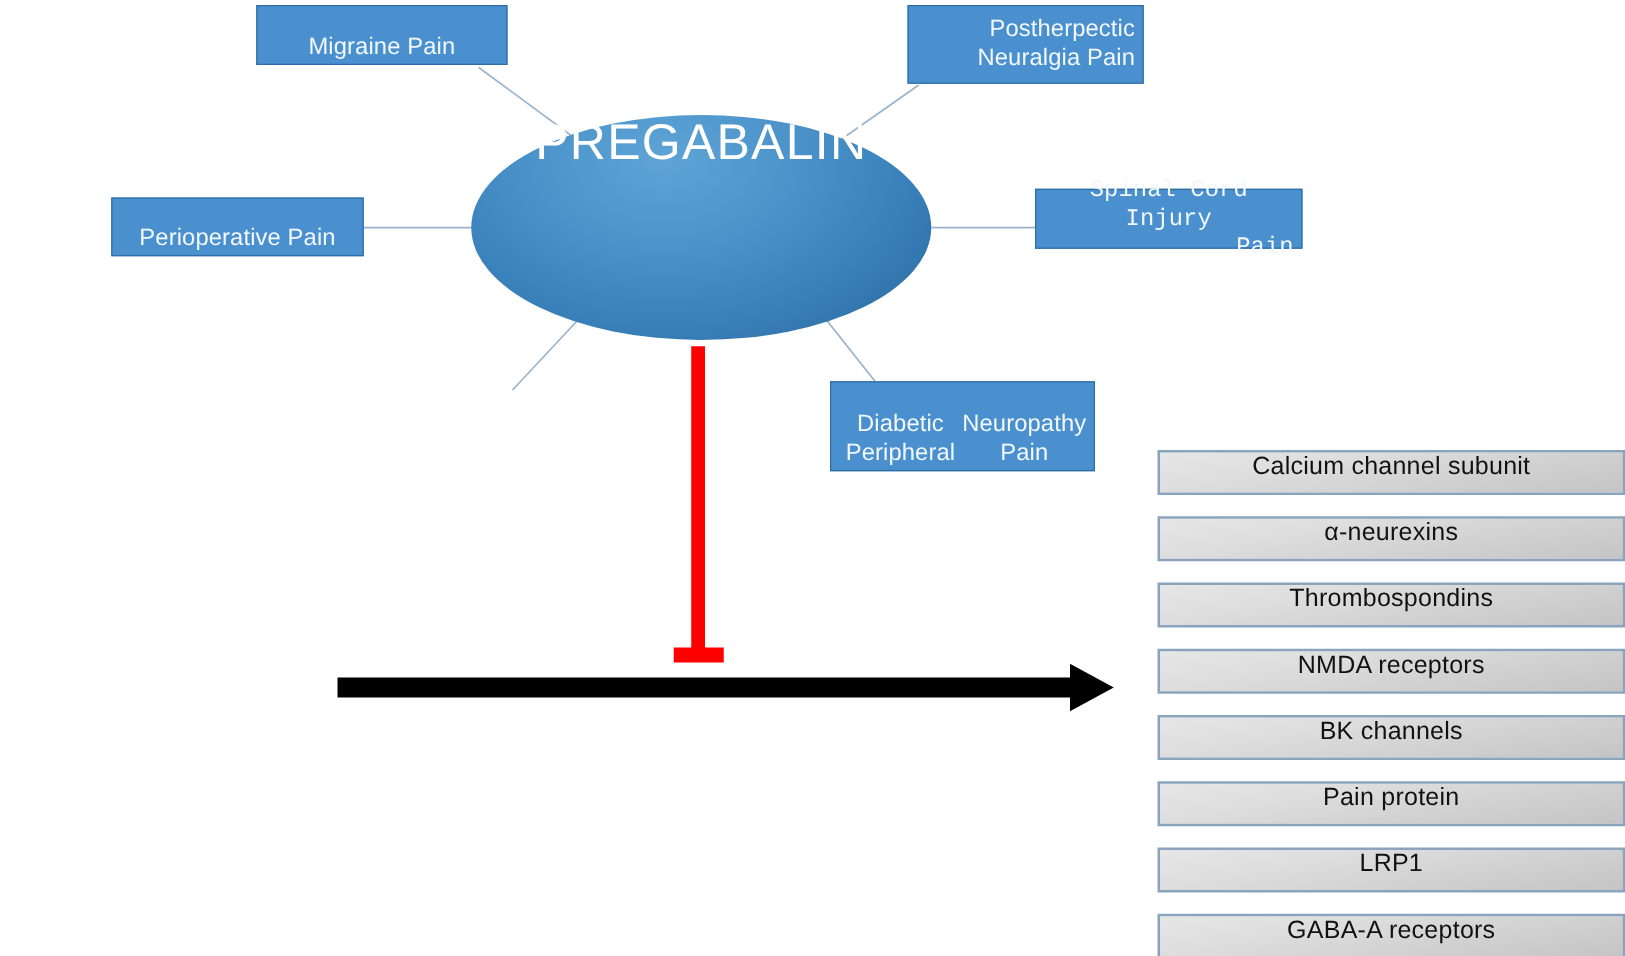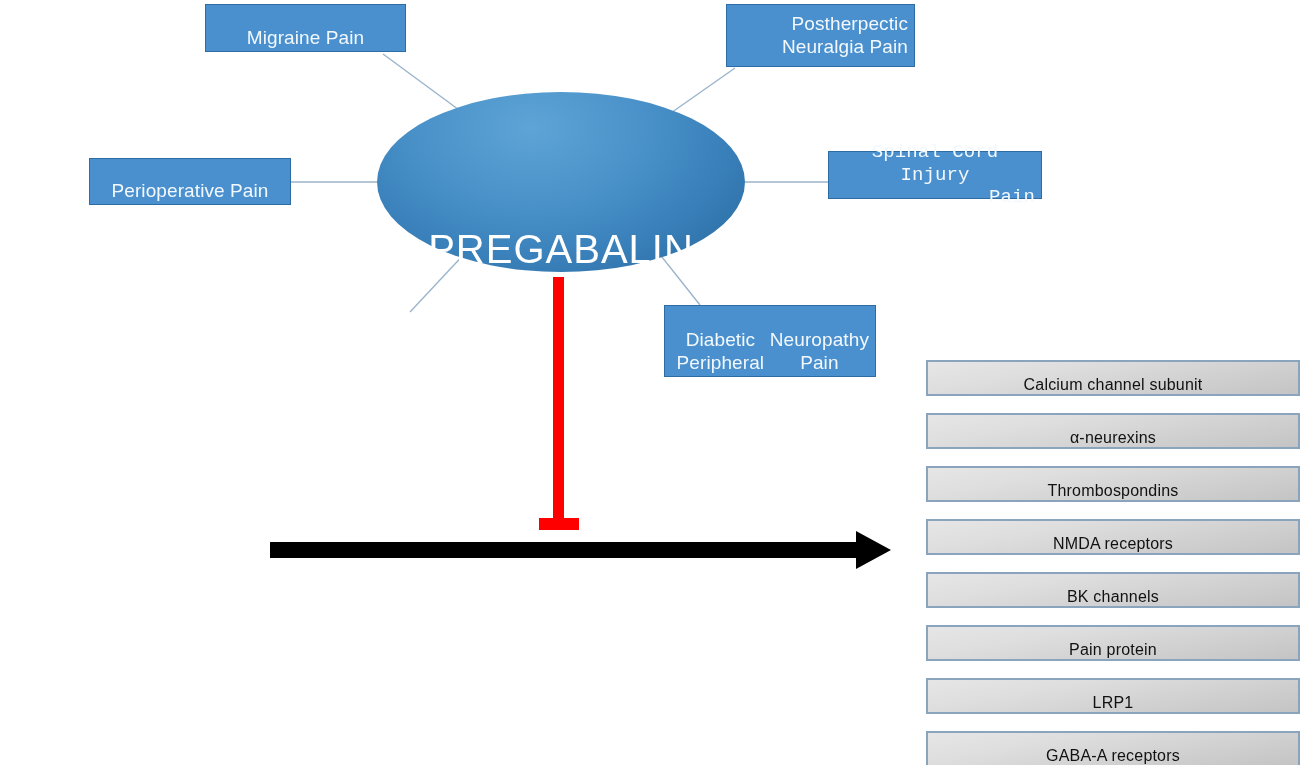--- a/index.html
+++ b/index.html
@@ -52,21 +52,21 @@
     width: 368px;
     height: 180px;
     border-radius: 50%;
     background: radial-gradient(ellipse at 42% 20%,
                   #5EA4D6 0%,
                   #4A92C9 36%,
                   #3B82BC 62%,
                   #2D6FA6 88%,
                   #275F90 100%);
     display: flex;
-    align-items: flex-end;
+    align-items: flex-start;
     justify-content: center;
     color: #FFFFFF;
     font-size: 40px;
     letter-spacing: 1px;
   }
 
   
   .green-circle {
     position: absolute;
     left: 3px;
@@ -143,24 +143,24 @@
     width: 100%;
     height: 36px;
     margin-bottom: 17px;
     border: 2px solid #8AA4BE;
     background: linear-gradient(170deg,
                   #E6E6E6 0%,
                   #DEDEDE 30%,
                   #D2D2D2 62%,
                   #C4C4C4 100%);
     display: flex;
-    align-items: flex-end;
+    align-items: flex-start;
     justify-content: center;
     color: #111111;
-    font-size: 16px;
+    font-size: 20px;
     letter-spacing: 0.2px;
   }
   .target-box:last-child {
     margin-bottom: 0;
   }
 </style>
 </head>
 <body>
 
 <div id="canvas">

